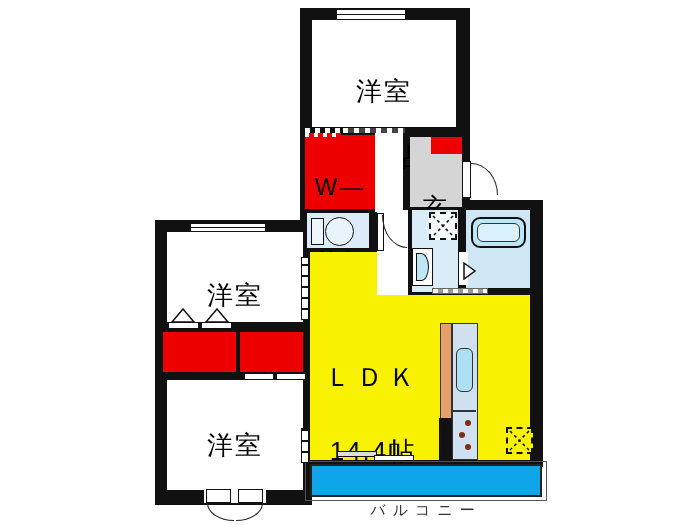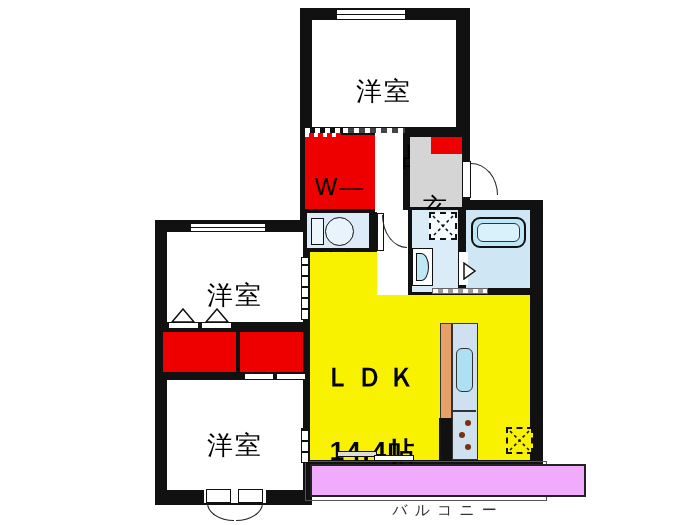--- a/index.html
+++ b/index.html
@@ -95,21 +95,21 @@
 <div class="abs" style="left:471px;top:217px;width:55px;height:31px;background:#bde6f6;border:2px solid #111;border-radius:9px;">
   <div class="abs" style="left:4px;top:4px;width:43px;height:19px;background:#d8f1fb;border:1px solid #333;border-radius:6px;"></div>
 </div>
 <div class="abs" style="left:459px;top:252px;width:9px;height:33px;background:#fff;"></div>
 <svg class="abs" style="left:463px;top:262px;" width="14" height="18">
   <polygon points="1,1 12,9 1,17" fill="#fff" stroke="#111" stroke-width="1.5"></polygon>
 </svg>
 
 <div class="abs" style="left:310px;top:252px;width:67px;height:46px;background:#f8f200;"></div>
 <div class="abs" style="left:310px;top:295px;width:220px;height:165px;background:#f8f200;"></div>
-<div class="abs lbl" style="left:310px;top:322px;width:126px;line-height:37px;font-weight:bold;">
+<div class="abs lbl" style="left:310px;top:322px;width:126px;line-height:37px;">
   <span style="letter-spacing:6px;">ＬＤＫ</span><br>
   <span>14.4帖</span>
 </div>
 
 <div class="abs" style="left:440px;top:323px;width:12px;height:96px;background:#e6a06a;border:1px solid #333;"></div>
 <div class="abs wall" style="left:439px;top:418px;width:13px;height:42px;"></div>
 <div class="abs" style="left:452px;top:323px;width:26px;height:137px;background:#cfe0f0;border:1.5px solid #333;">
   <div class="abs" style="left:3px;top:24px;width:17px;height:44px;background:#ade0f2;border:1.2px solid #333;border-radius:6px;"></div>
   <div class="abs" style="left:0;top:86px;width:23px;height:1.5px;background:#333;"></div>
   <div class="abs" style="left:12px;top:96px;width:6px;height:6px;background:#7a3010;border-radius:50%;"></div>
@@ -120,21 +120,21 @@
   <svg width="23" height="23" style="position:absolute;left:0;top:0;">
     <line x1="2" y1="2" x2="21" y2="21" stroke="#111" stroke-width="1.5" stroke-dasharray="3,3"></line>
     <line x1="21" y1="2" x2="2" y2="21" stroke="#111" stroke-width="1.5" stroke-dasharray="3,3"></line>
   </svg>
 </div>
 
 <div class="abs panel gray" style="left:337px;top:451px;width:40px;height:6px;"></div>
 <div class="abs panel" style="left:374px;top:455px;width:40px;height:6px;"></div>
 
 <div class="abs" style="left:305px;top:461px;width:242px;height:40px;border:1px solid #555;background:transparent;"></div>
-<div class="abs" style="left:310px;top:464px;width:276px;height:33px;background:#f0abfc;border:2px solid #222;">
+<div class="abs" style="left:310px;top:464px;width:232px;height:33px;background:#0ea5e9;border:2px solid #222;">
   <div class="lbl" style="font-size:15px;line-height:29px;letter-spacing:7px;color:#333;">
     <span>バルコニー</span>
   </div>
 </div>
 
 <div class="abs roomfloor" style="left:167px;top:232px;width:136px;height:90px;"></div>
 <div class="abs window" style="left:190px;top:223px;width:76px;height:9px;"></div>
 <div class="abs lbl" style="left:167px;top:246px;width:136px;">
   <span>洋室</span><br>
   <span>5.1帖</span>

